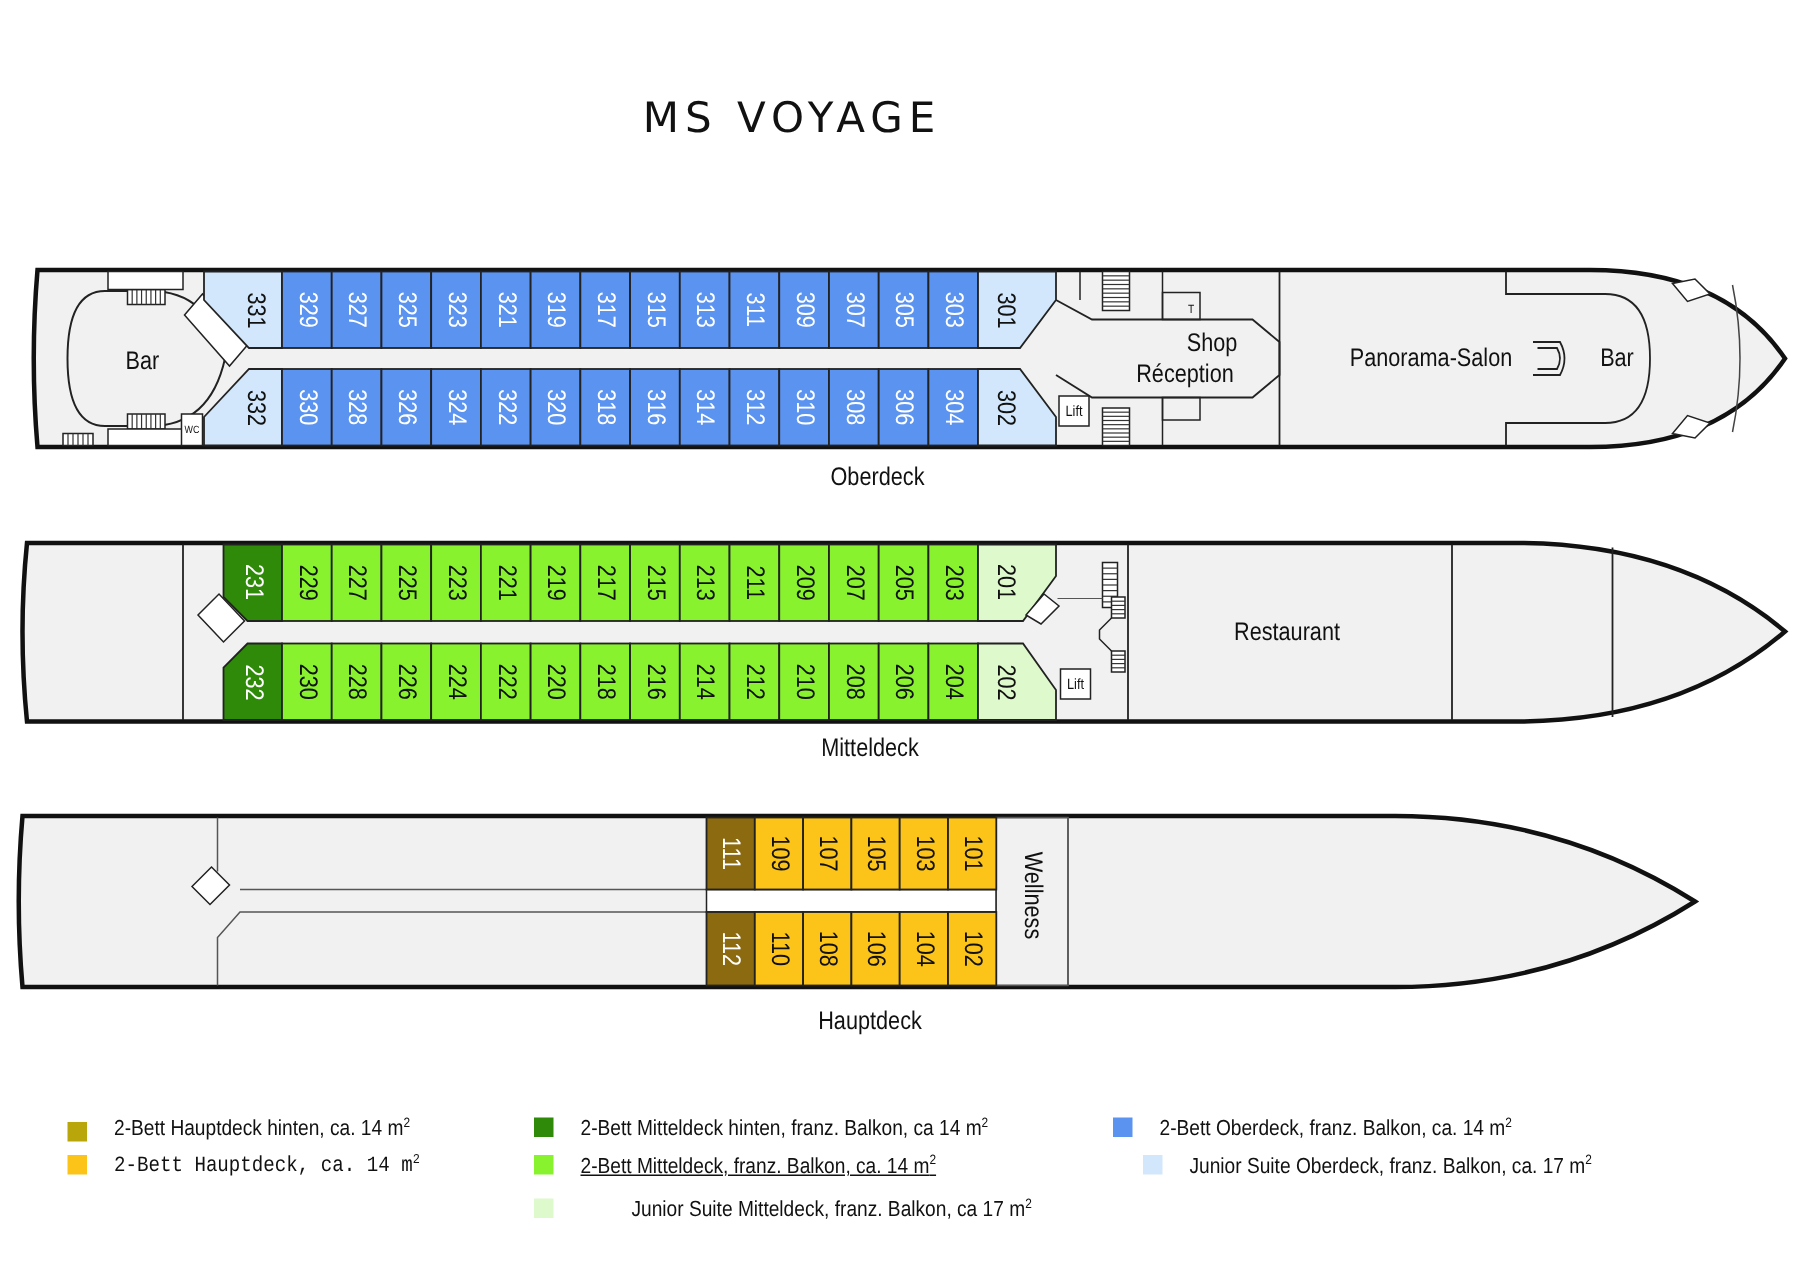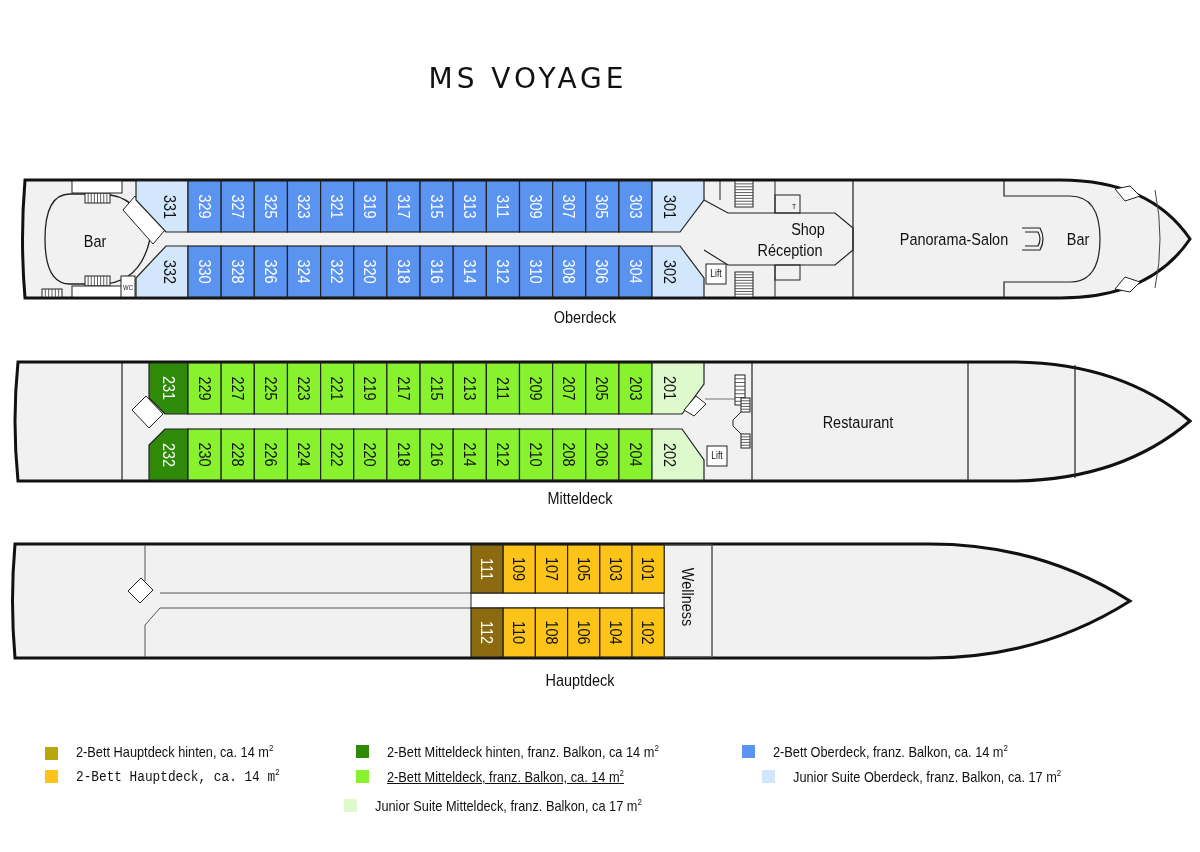--- a/index.html
+++ b/index.html
@@ -452,21 +452,21 @@
     <span class="txt"><span>2-Bett Hauptdeck, ca. 14 m</span><sup>2</sup></span>
   </div>
   <div class="legend-item" style="left:356px;top:743px;text-align:right;">
     <span class="sw" style="background:#2f8a0a"></span>
     <span class="txt"><span>2-Bett Mitteldeck hinten, franz. Balkon, ca 14 m</span><sup>2</sup></span>
   </div>
   <div class="legend-item" style="left:356px;top:768px;text-decoration:underline;">
     <span class="sw" style="background:#88f22f"></span>
     <span class="txt"><span>2-Bett Mitteldeck, franz. Balkon, ca. 14 m</span><sup>2</sup></span>
   </div>
-  <div class="legend-item" style="left:344px;top:797px;">
+  <div class="legend-item" style="left:356px;top:797px;gap:34px;">
     <span class="sw" style="background:#def9cc"></span>
     <span class="txt"><span>Junior Suite Mitteldeck, franz. Balkon, ca 17 m</span><sup>2</sup></span>
   </div>
   <div class="legend-item" style="left:742px;top:743px;">
     <span class="sw" style="background:#5b93f0"></span>
     <span class="txt"><span>2-Bett Oberdeck, franz. Balkon, ca. 14 m</span><sup>2</sup></span>
   </div>
   <div class="legend-item" style="left:762px;top:768px;">
     <span class="sw" style="background:#d2e7fb"></span>
     <span class="txt"><span>Junior Suite Oberdeck, franz. Balkon, ca. 17 m</span><sup>2</sup></span>

